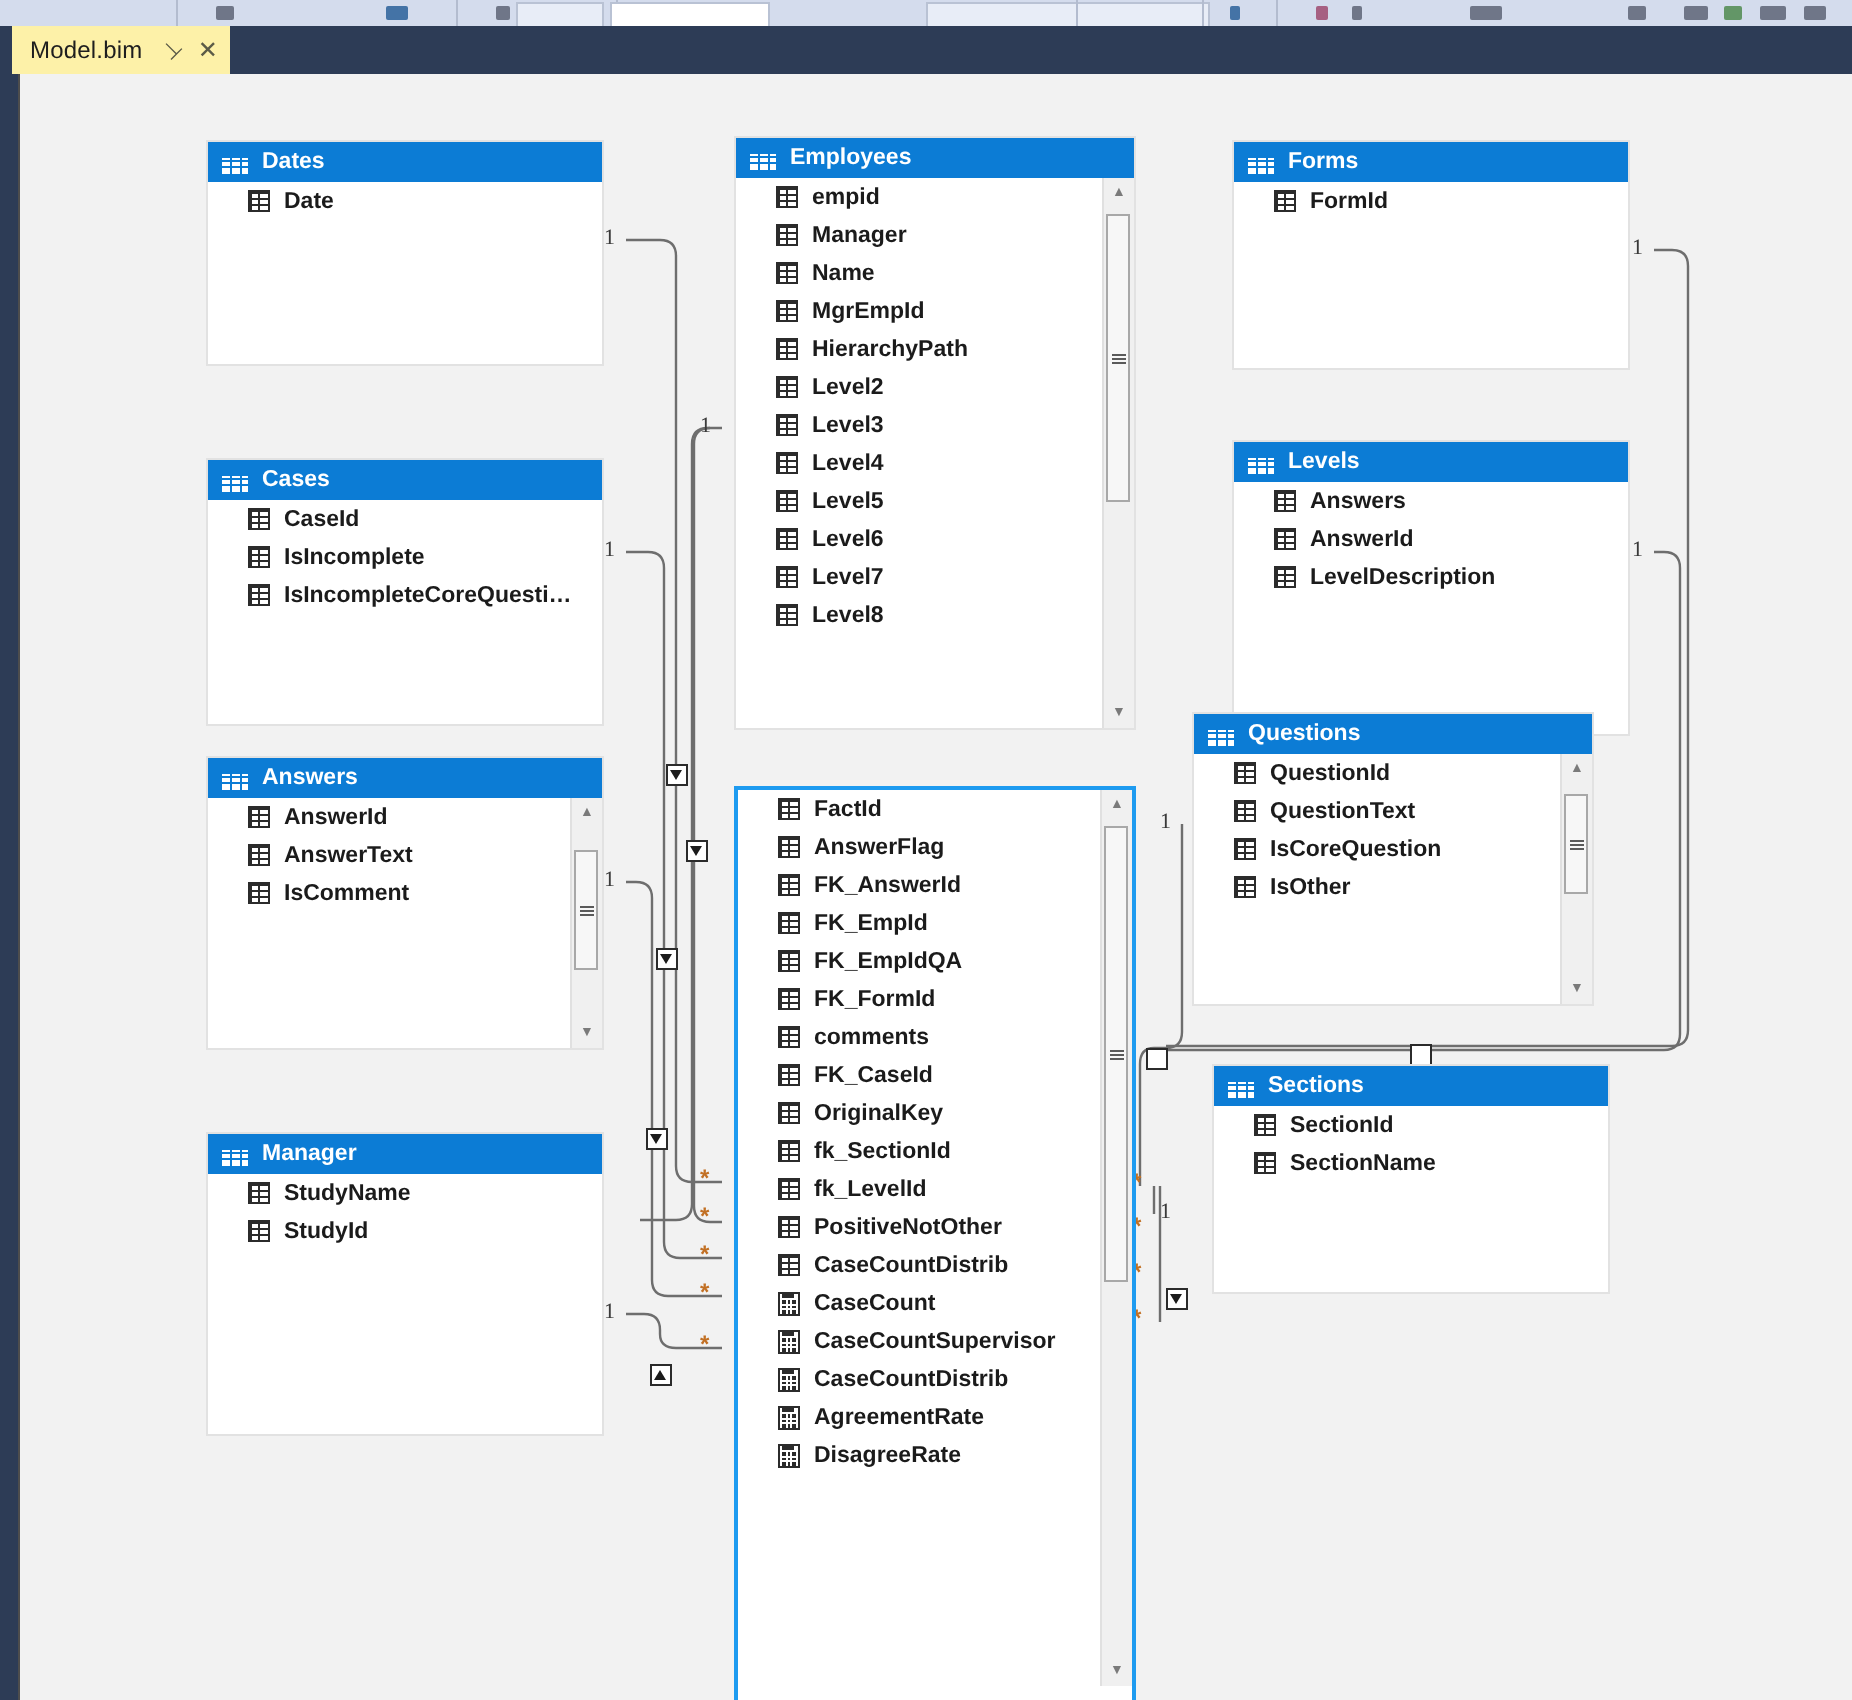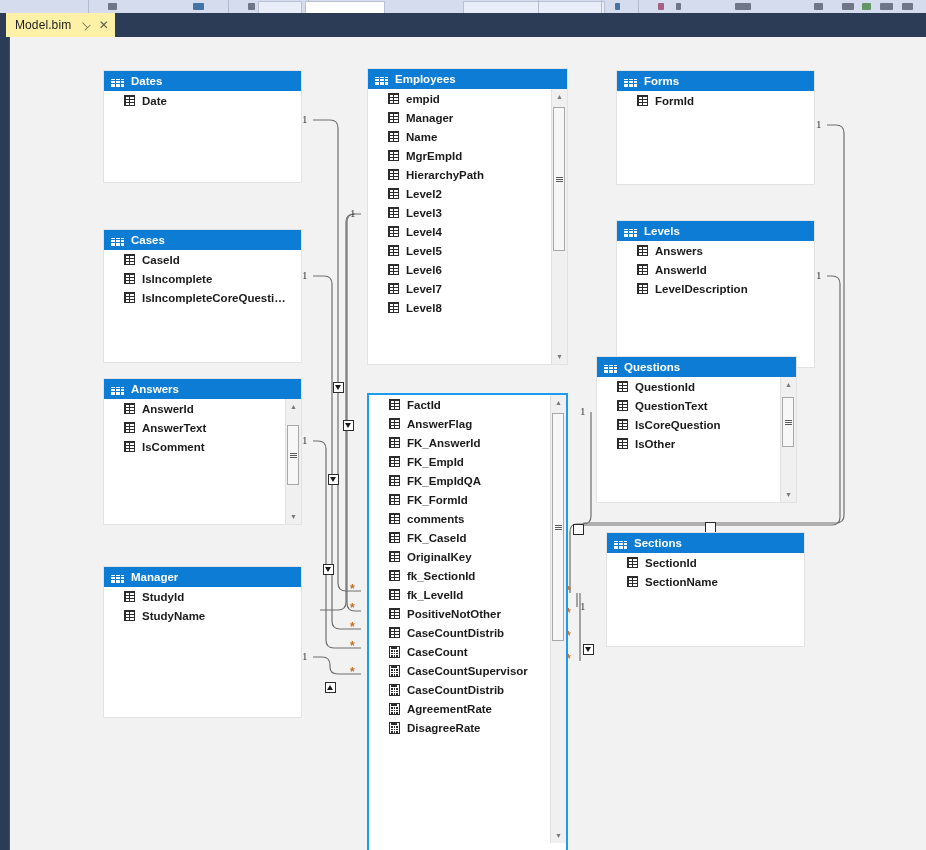--- a/index.html
+++ b/index.html
@@ -394,32 +394,32 @@
         <div class="tbl-body" style="height: 130px;">
           <div class="fld">
             <span class="ico-col">
               <i style="left: 1.5px; top: 1.5px; width: 3px; height: 2px;"></i>
               <i style="left: 5.5px; top: 1.5px; width: 4px; height: 2px;"></i>
               <i style="left: 1.5px; top: 4.5px; width: 3px; height: 2px;"></i>
               <i style="left: 5.5px; top: 4.5px; width: 4px; height: 2px;"></i>
               <i style="left: 1.5px; top: 7.5px; width: 3px; height: 2px;"></i>
               <i style="left: 5.5px; top: 7.5px; width: 4px; height: 2px;"></i>
             </span>
+            <span class="fld-label">StudyName</span>
+          </div>
+          <div class="fld">
+            <span class="ico-col">
+              <i style="left: 1.5px; top: 1.5px; width: 3px; height: 2px;"></i>
+              <i style="left: 5.5px; top: 1.5px; width: 4px; height: 2px;"></i>
+              <i style="left: 1.5px; top: 4.5px; width: 3px; height: 2px;"></i>
+              <i style="left: 5.5px; top: 4.5px; width: 4px; height: 2px;"></i>
+              <i style="left: 1.5px; top: 7.5px; width: 3px; height: 2px;"></i>
+              <i style="left: 5.5px; top: 7.5px; width: 4px; height: 2px;"></i>
+            </span>
             <span class="fld-label">StudyId</span>
-          </div>
-          <div class="fld">
-            <span class="ico-col">
-              <i style="left: 1.5px; top: 1.5px; width: 3px; height: 2px;"></i>
-              <i style="left: 5.5px; top: 1.5px; width: 4px; height: 2px;"></i>
-              <i style="left: 1.5px; top: 4.5px; width: 3px; height: 2px;"></i>
-              <i style="left: 5.5px; top: 4.5px; width: 4px; height: 2px;"></i>
-              <i style="left: 1.5px; top: 7.5px; width: 3px; height: 2px;"></i>
-              <i style="left: 5.5px; top: 7.5px; width: 4px; height: 2px;"></i>
-            </span>
-            <span class="fld-label">StudyName</span>
           </div>
         </div>
       </div>
       <div class="tbl" style="left: 357px; top: 31px; width: 201px; height: 297px;">
         <div class="tbl-head">
           <span class="ico-table">
             <i style="left: 0px; top: 4px; width: 13px; height: 1px;"></i>
             <i style="left: 0px; top: 7.5px; width: 13px; height: 1px;"></i>
             <i style="left: 4px; top: 3px; width: 1px; height: 8px;"></i>
             <i style="left: 8.5px; top: 3px; width: 1px; height: 8px;"></i>

